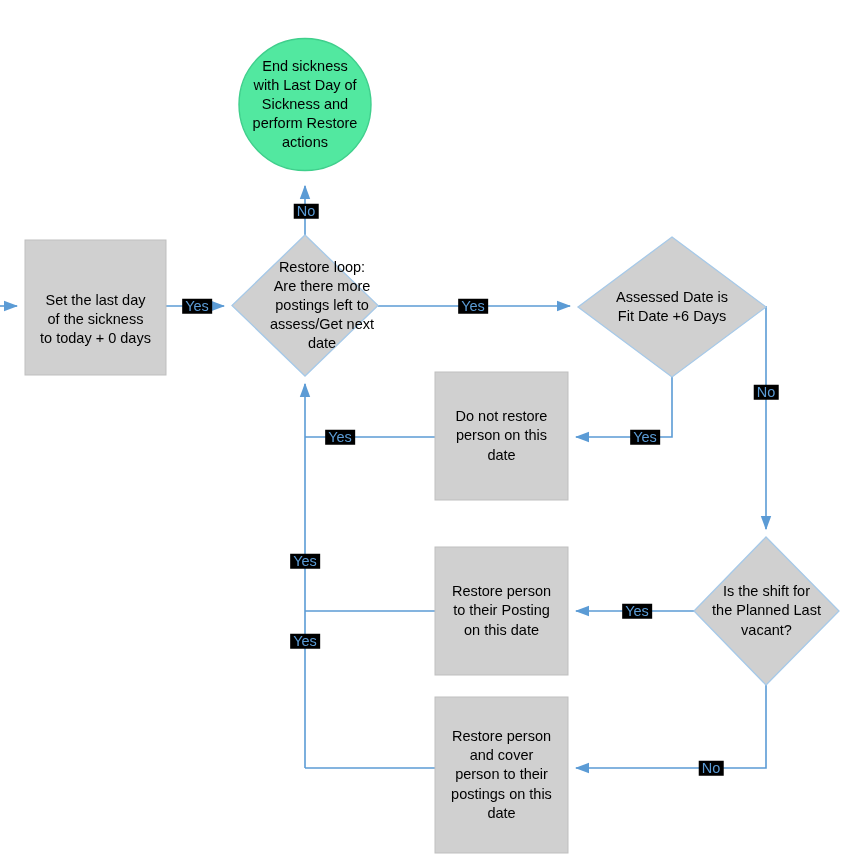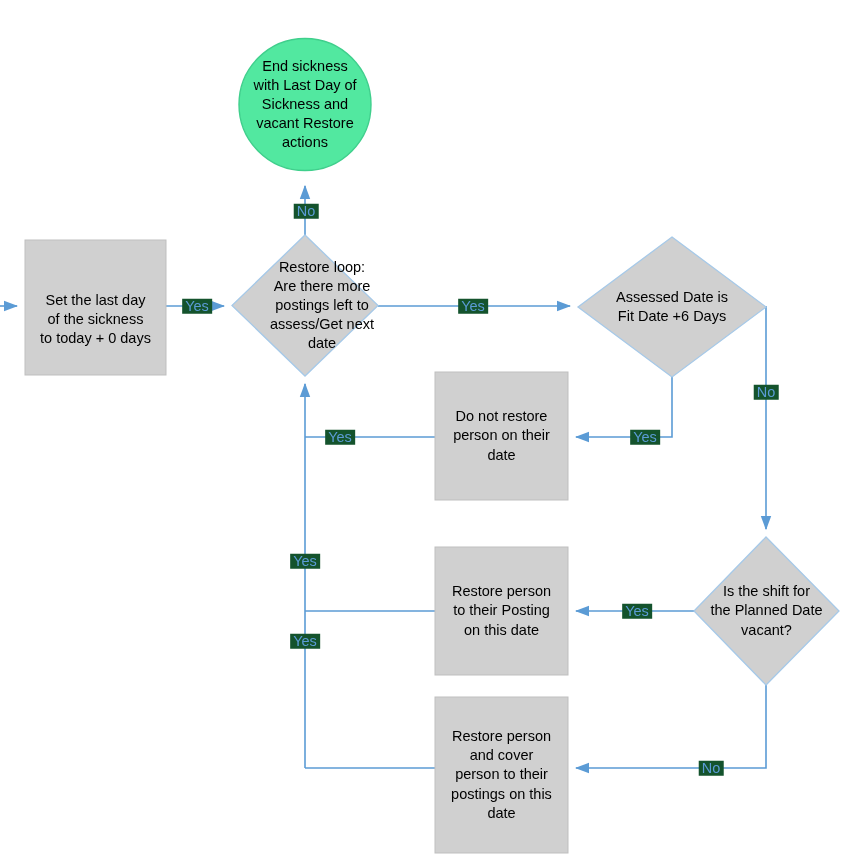--- a/index.html
+++ b/index.html
@@ -31,21 +31,21 @@
     font-size: 14.5px;
     line-height: 1.32;
     pointer-events: none;
     white-space: pre-line;
   }
   .edge-label {
     position: absolute;
     color: #5B9BD5;
     font-size: 14.5px;
     line-height: 1;
-    background: #14532d;
+    background: #000000;
     padding: 0 3px;
     text-align: right;
     white-space: nowrap;
   }
 </style>
 </head>
 <body>
 
 <svg id="canvas" viewBox="0 0 868 862" xmlns="http://www.w3.org/2000/svg">
   <defs>
@@ -77,52 +77,52 @@
     <rect x="435" y="372" width="133" height="128" fill="#D0D0D0" stroke="#BFBFBF" stroke-width="1"></rect>
     <rect x="435" y="547" width="133" height="128" fill="#D0D0D0" stroke="#BFBFBF" stroke-width="1"></rect>
     <rect x="435" y="697" width="133" height="156" fill="#D0D0D0" stroke="#BFBFBF" stroke-width="1"></rect>
     <polygon points="766,537 839,611 766,685 694,611" fill="#D0D0D0" stroke="#A6C9E8" stroke-width="1.3"></polygon>
   </g>
 </svg>
 
 <div class="node-text" style="left:239px; top:31px; width:132px; height:147px;">End sickness
 with Last Day of
 Sickness and
-vacant Restore
+perform Restore
 actions</div>
 
 <div class="node-text" style="left:25px; top:252px; width:141px; height:135px;">Set the last day
 of the sickness
 to today + 0 days</div>
 
 <div class="node-text" style="left:249px; top:235px; width:146px; height:141px;">Restore loop:
 Are there more
 postings left to
 assess/Get next
 date</div>
 
 <div class="node-text" style="left:578px; top:237px; width:188px; height:140px;">Assessed Date is
 Fit Date +6 Days</div>
 
 <div class="node-text" style="left:435px; top:372px; width:133px; height:128px;">Do not restore
-person on their
+person on this
 date</div>
 
 <div class="node-text" style="left:435px; top:547px; width:133px; height:128px;">Restore person
 to their Posting
 on this date</div>
 
 <div class="node-text" style="left:435px; top:697px; width:133px; height:156px;">Restore person
 and cover
 person to their
 postings on this
 date</div>
 
 <div class="node-text" style="left:694px; top:537px; width:145px; height:148px;">Is the shift for
-the Planned Date
+the Planned Last
 vacant?</div>
 
 <div class="edge-label" style="left:306px; top:211px; transform:translate(-50%,-50%);">No</div>
 
 <div class="edge-label" style="left:197px; top:306px; transform:translate(-50%,-50%);">Yes</div>
 
 <div class="edge-label" style="left:473px; top:306px; transform:translate(-50%,-50%);">Yes</div>
 
 <div class="edge-label" style="left:766px; top:392px; transform:translate(-50%,-50%);">No</div>
 

